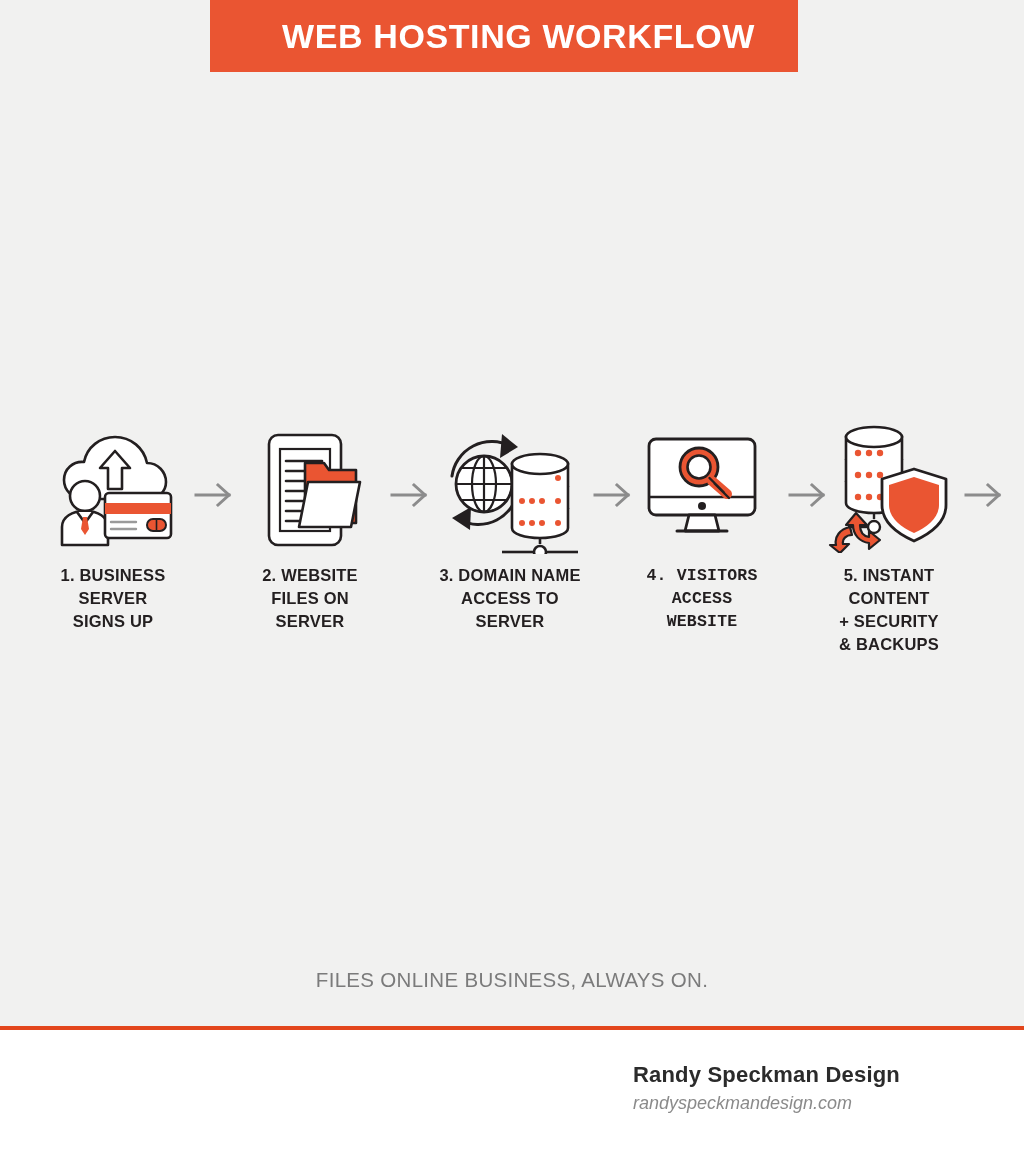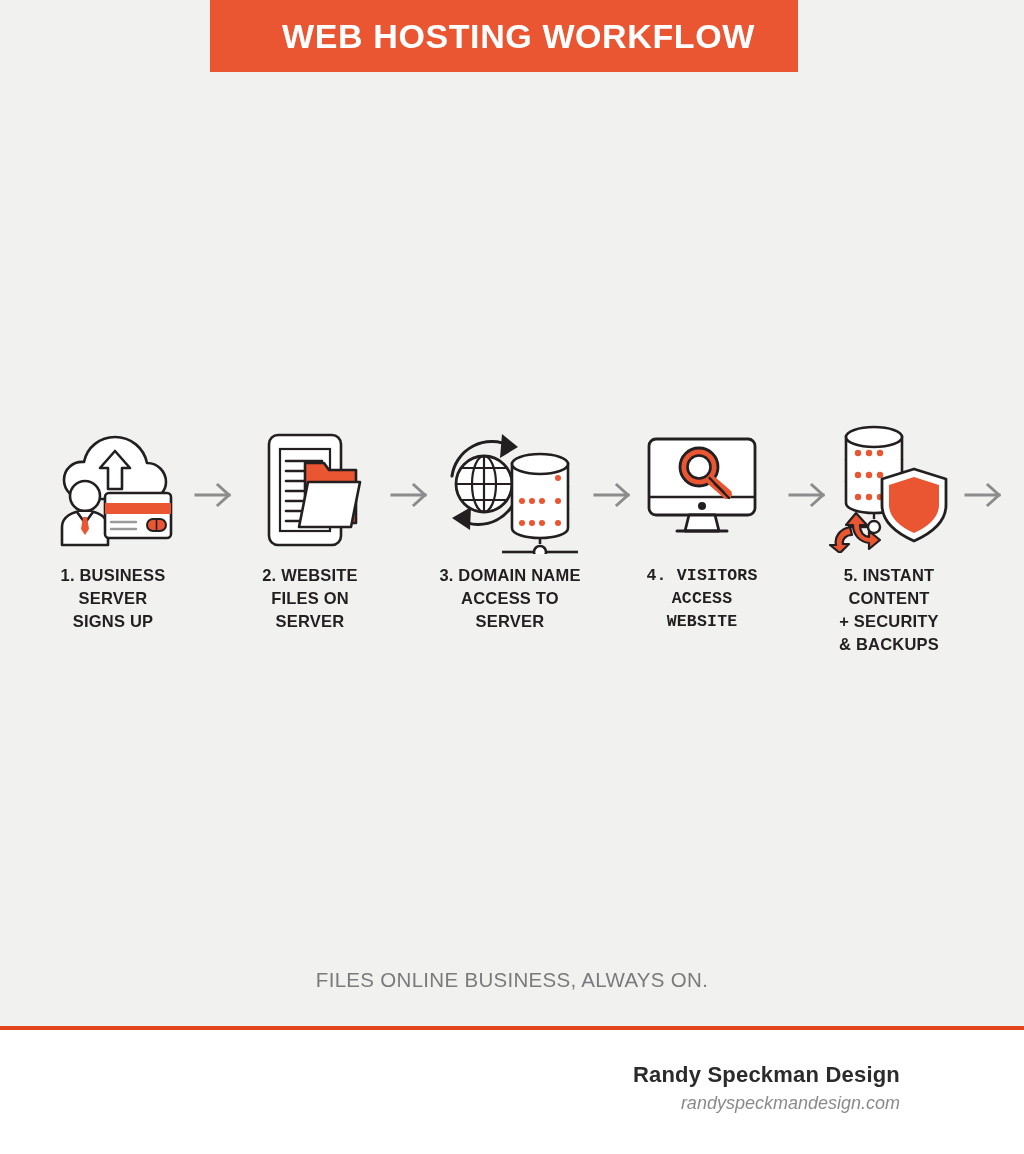--- a/index.html
+++ b/index.html
@@ -101,21 +101,20 @@
     left: 0;
     top: 1026px;
     width: 1024px;
     height: 4px;
     background: #e3461c;
   }
   .footer {
     position: absolute;
     right: 124px;
     top: 1060px;
-    text-align: right;
   }
   .brand-name {
     font-size: 22px;
     font-weight: bold;
     color: #2b2b2b;
     letter-spacing: 0.2px;
     line-height: 30px;
   }
   .brand-url {
     font-size: 18px;

